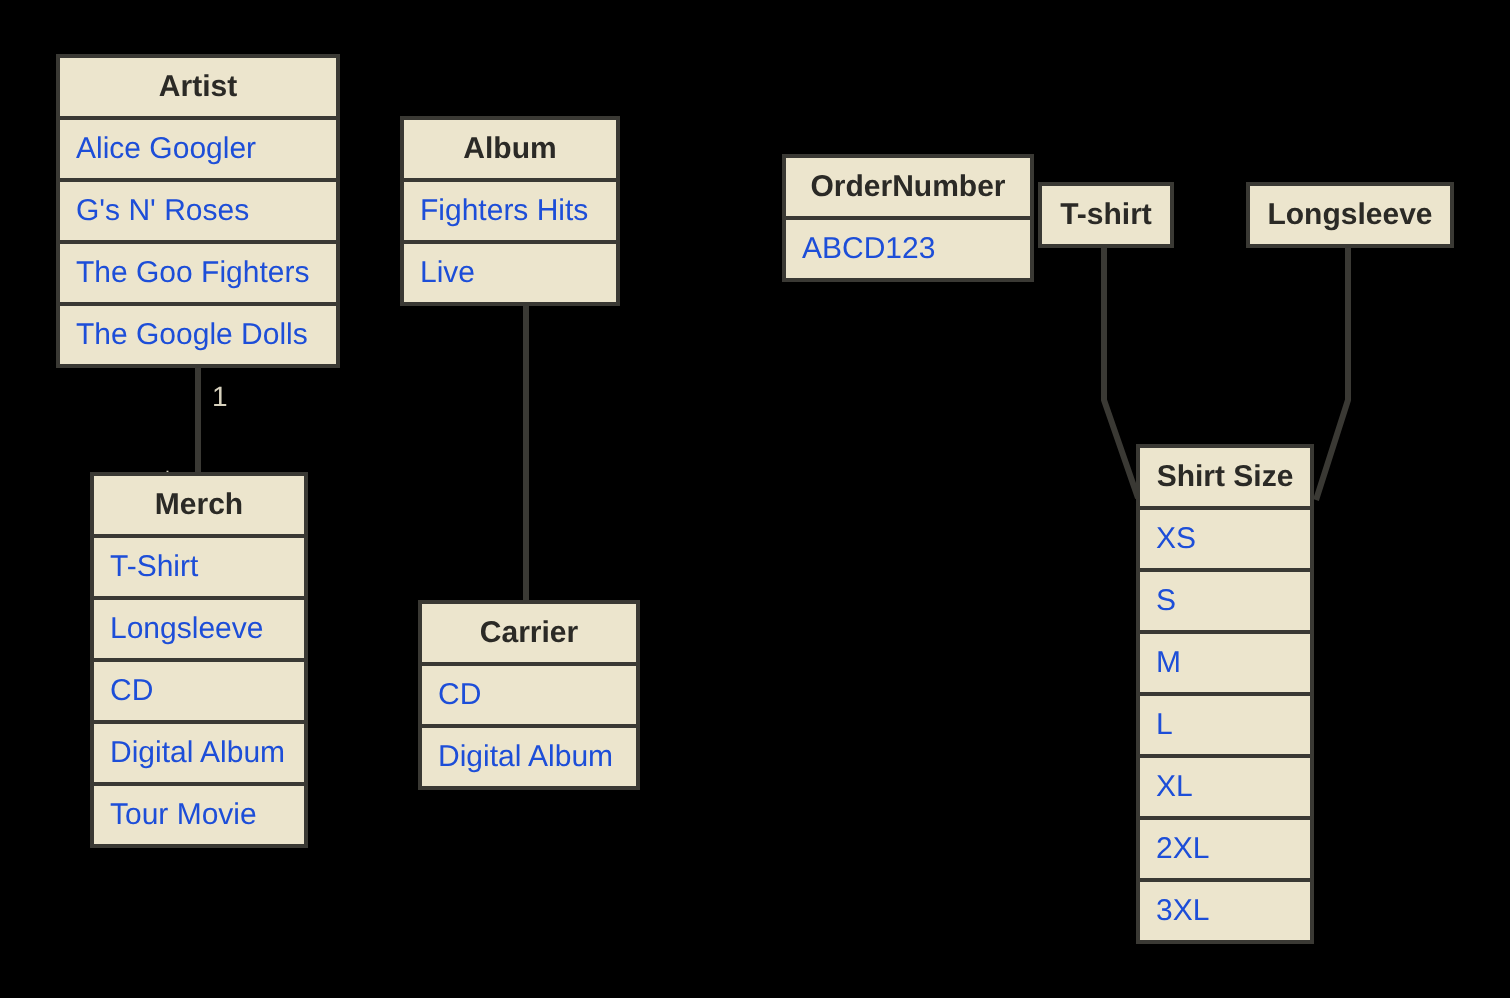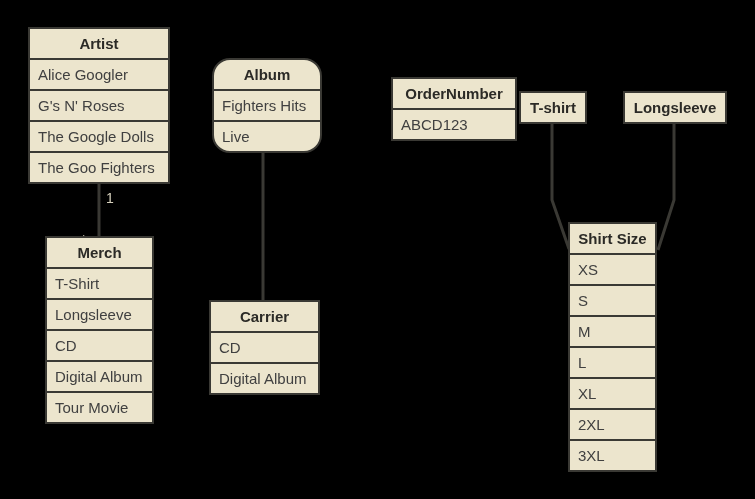--- a/index.html
+++ b/index.html
@@ -26,21 +26,21 @@
     z-index: 1;
     background: #ece5cd;
     border: 2px solid #3a3934;
     box-sizing: content-box;
   }
   .row {
     height: 29px;
     line-height: 29px;
     padding: 0 8px;
     font-size: 15px;
-    color: #404040;
+    color: #1d4ed8;
     white-space: nowrap;
     overflow: hidden;
   }
   .row + .row {
     border-top: 2px solid #3a3934;
   }
   .row.hdr {
     font-weight: bold;
     text-align: center;
     padding: 0 4px;
@@ -62,24 +62,24 @@
       <text x="106" y="203" class="conn-label" fill="#d8d2be">1</text>
       <text x="81" y="245" class="conn-label" fill="#d8d2be">*</text>
       <polyline points="263,153 263,300" fill="none" stroke="#3a3934" stroke-width="3" stroke-linejoin="round" stroke-linecap="butt"></polyline>
       <polyline points="552,124 552,200 569,249" fill="none" stroke="#3a3934" stroke-width="3" stroke-linejoin="round" stroke-linecap="butt"></polyline>
       <polyline points="674,124 674,200 658,250" fill="none" stroke="#3a3934" stroke-width="3" stroke-linejoin="round" stroke-linecap="butt"></polyline>
     </svg>
     <div class="box" style="left: 28px; top: 27px; width: 138px;">
       <div class="row hdr">Artist</div>
       <div class="row">Alice Googler</div>
       <div class="row">G's N' Roses</div>
+      <div class="row">The Goo Fighters</div>
       <div class="row">The Google Dolls</div>
-      <div class="row">The Goo Fighters</div>
     </div>
-    <div class="box" style="left: 212px; top: 58px; width: 106px; border-radius: 18px;">
+    <div class="box" style="left: 200px; top: 58px; width: 106px;">
       <div class="row hdr">Album</div>
       <div class="row">Fighters Hits</div>
       <div class="row">Live</div>
     </div>
     <div class="box" style="left: 347px; top: 77px; width: 122px; margin-left: 44px;">
       <div class="row hdr">OrderNumber</div>
       <div class="row">ABCD123</div>
     </div>
     <div class="box" style="left: 519px; top: 91px; width: 64px;">
       <div class="row hdr">T-shirt</div>

